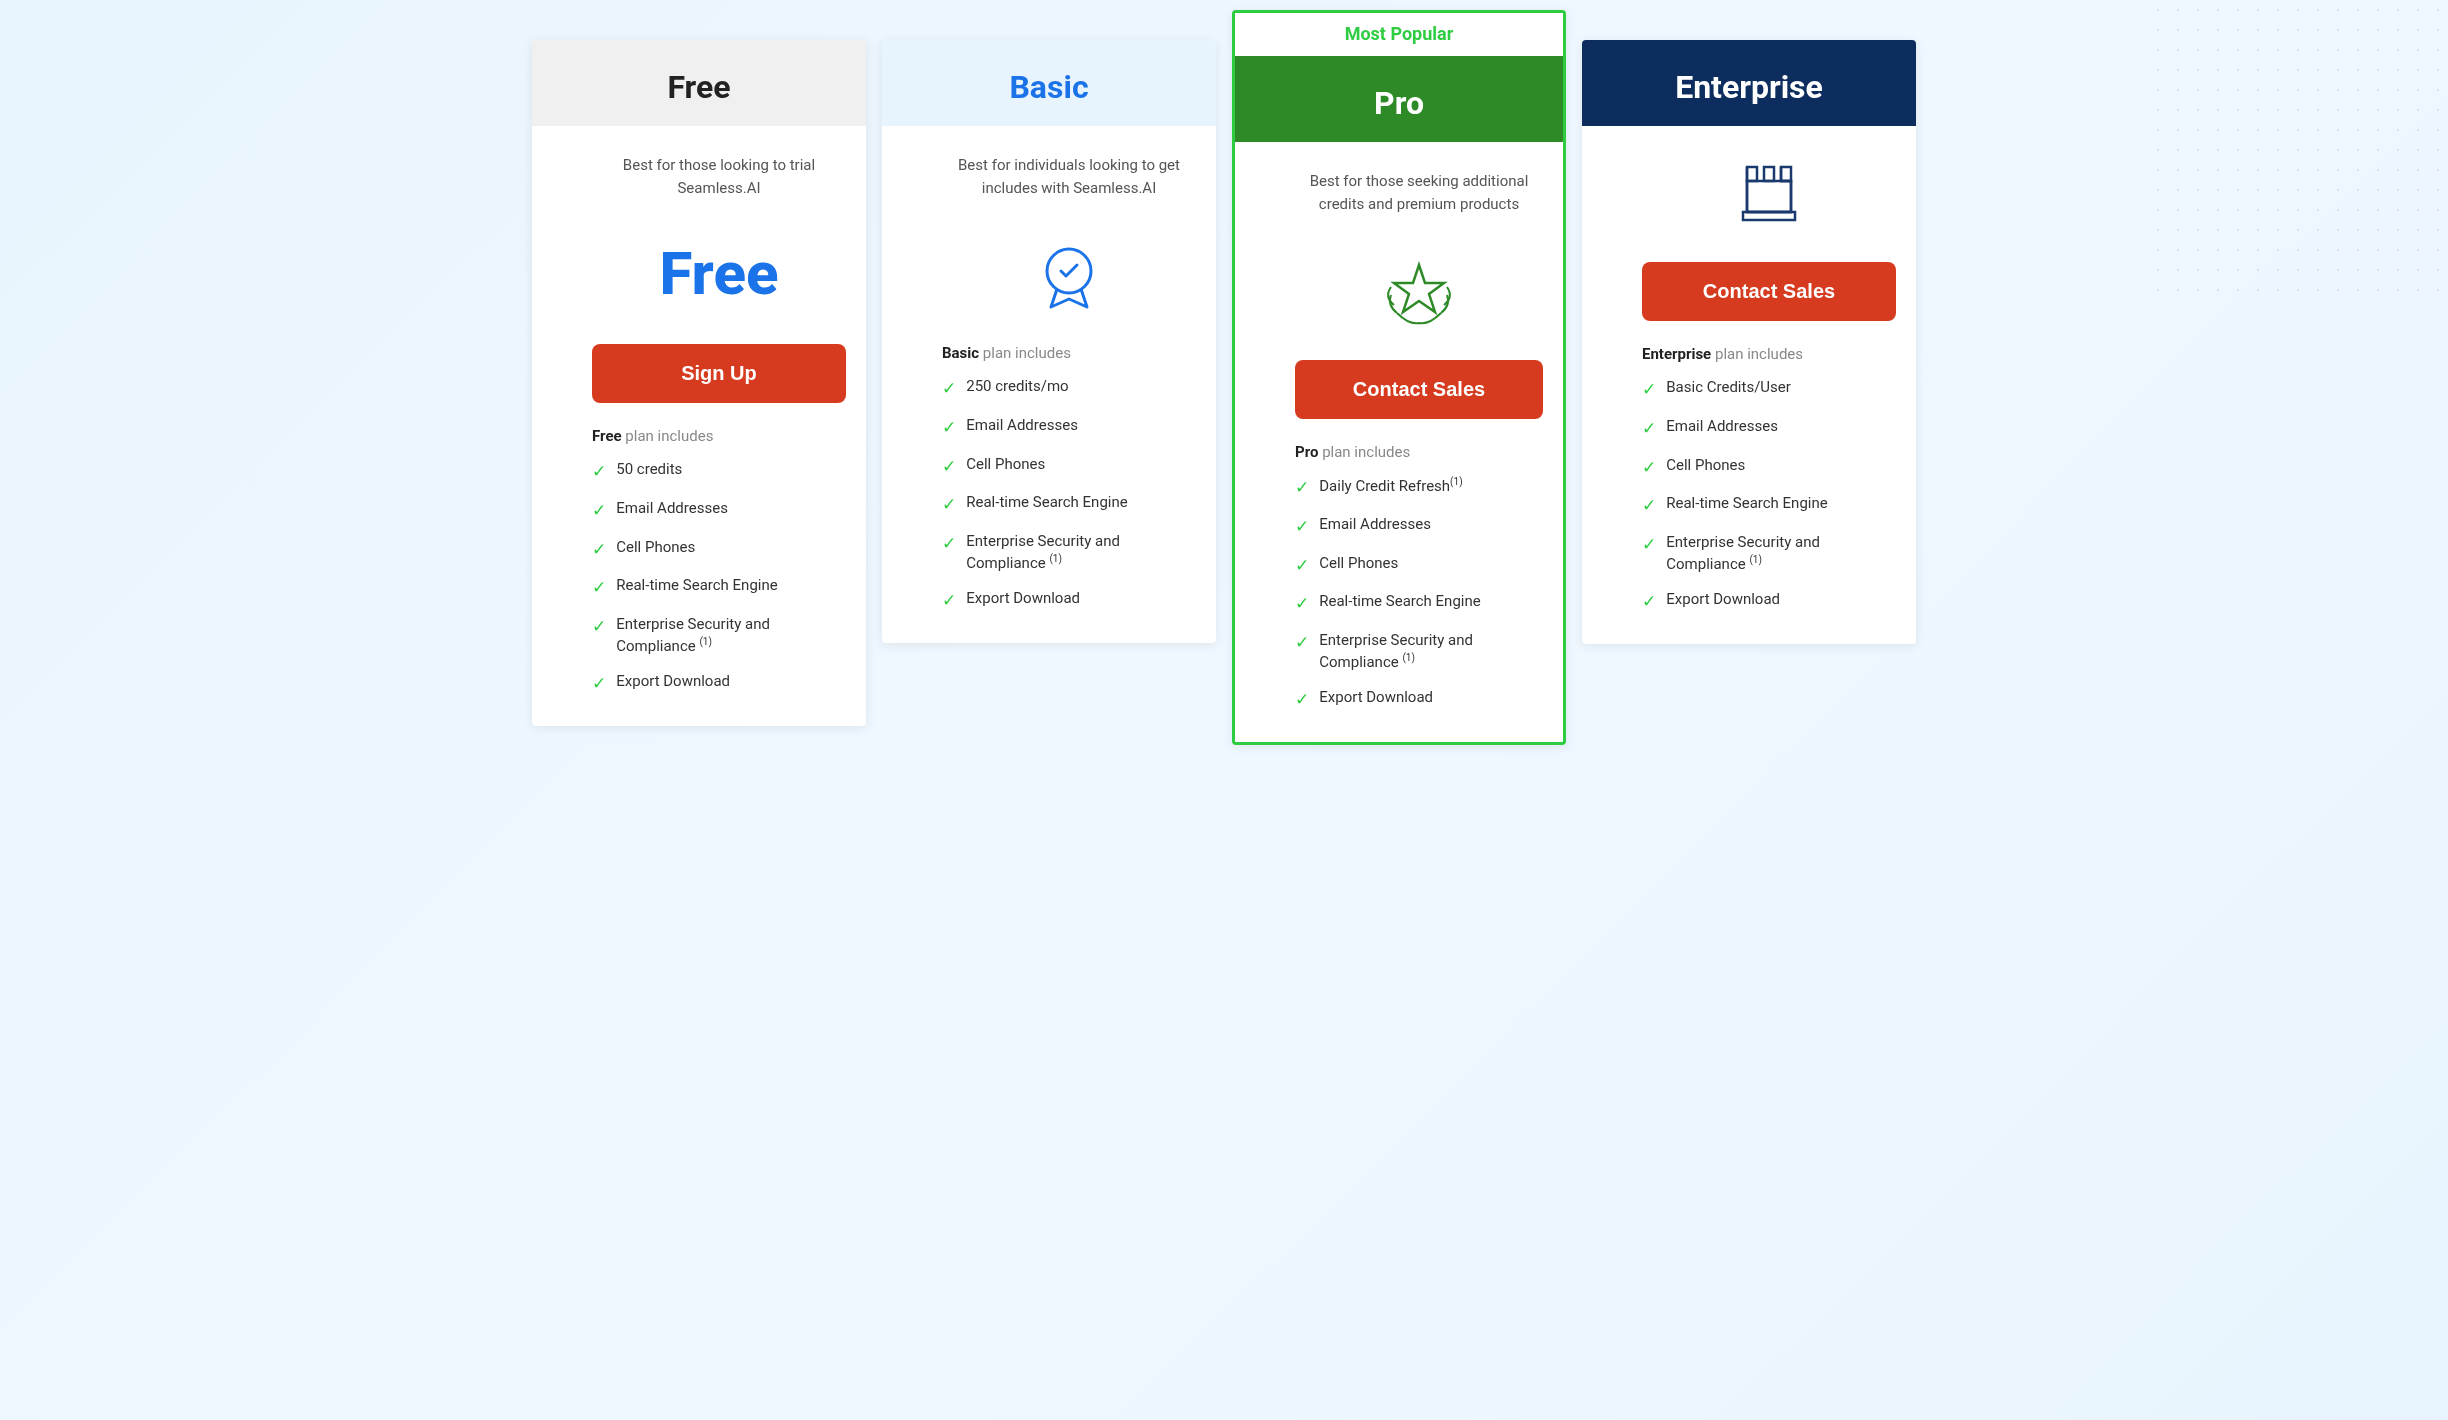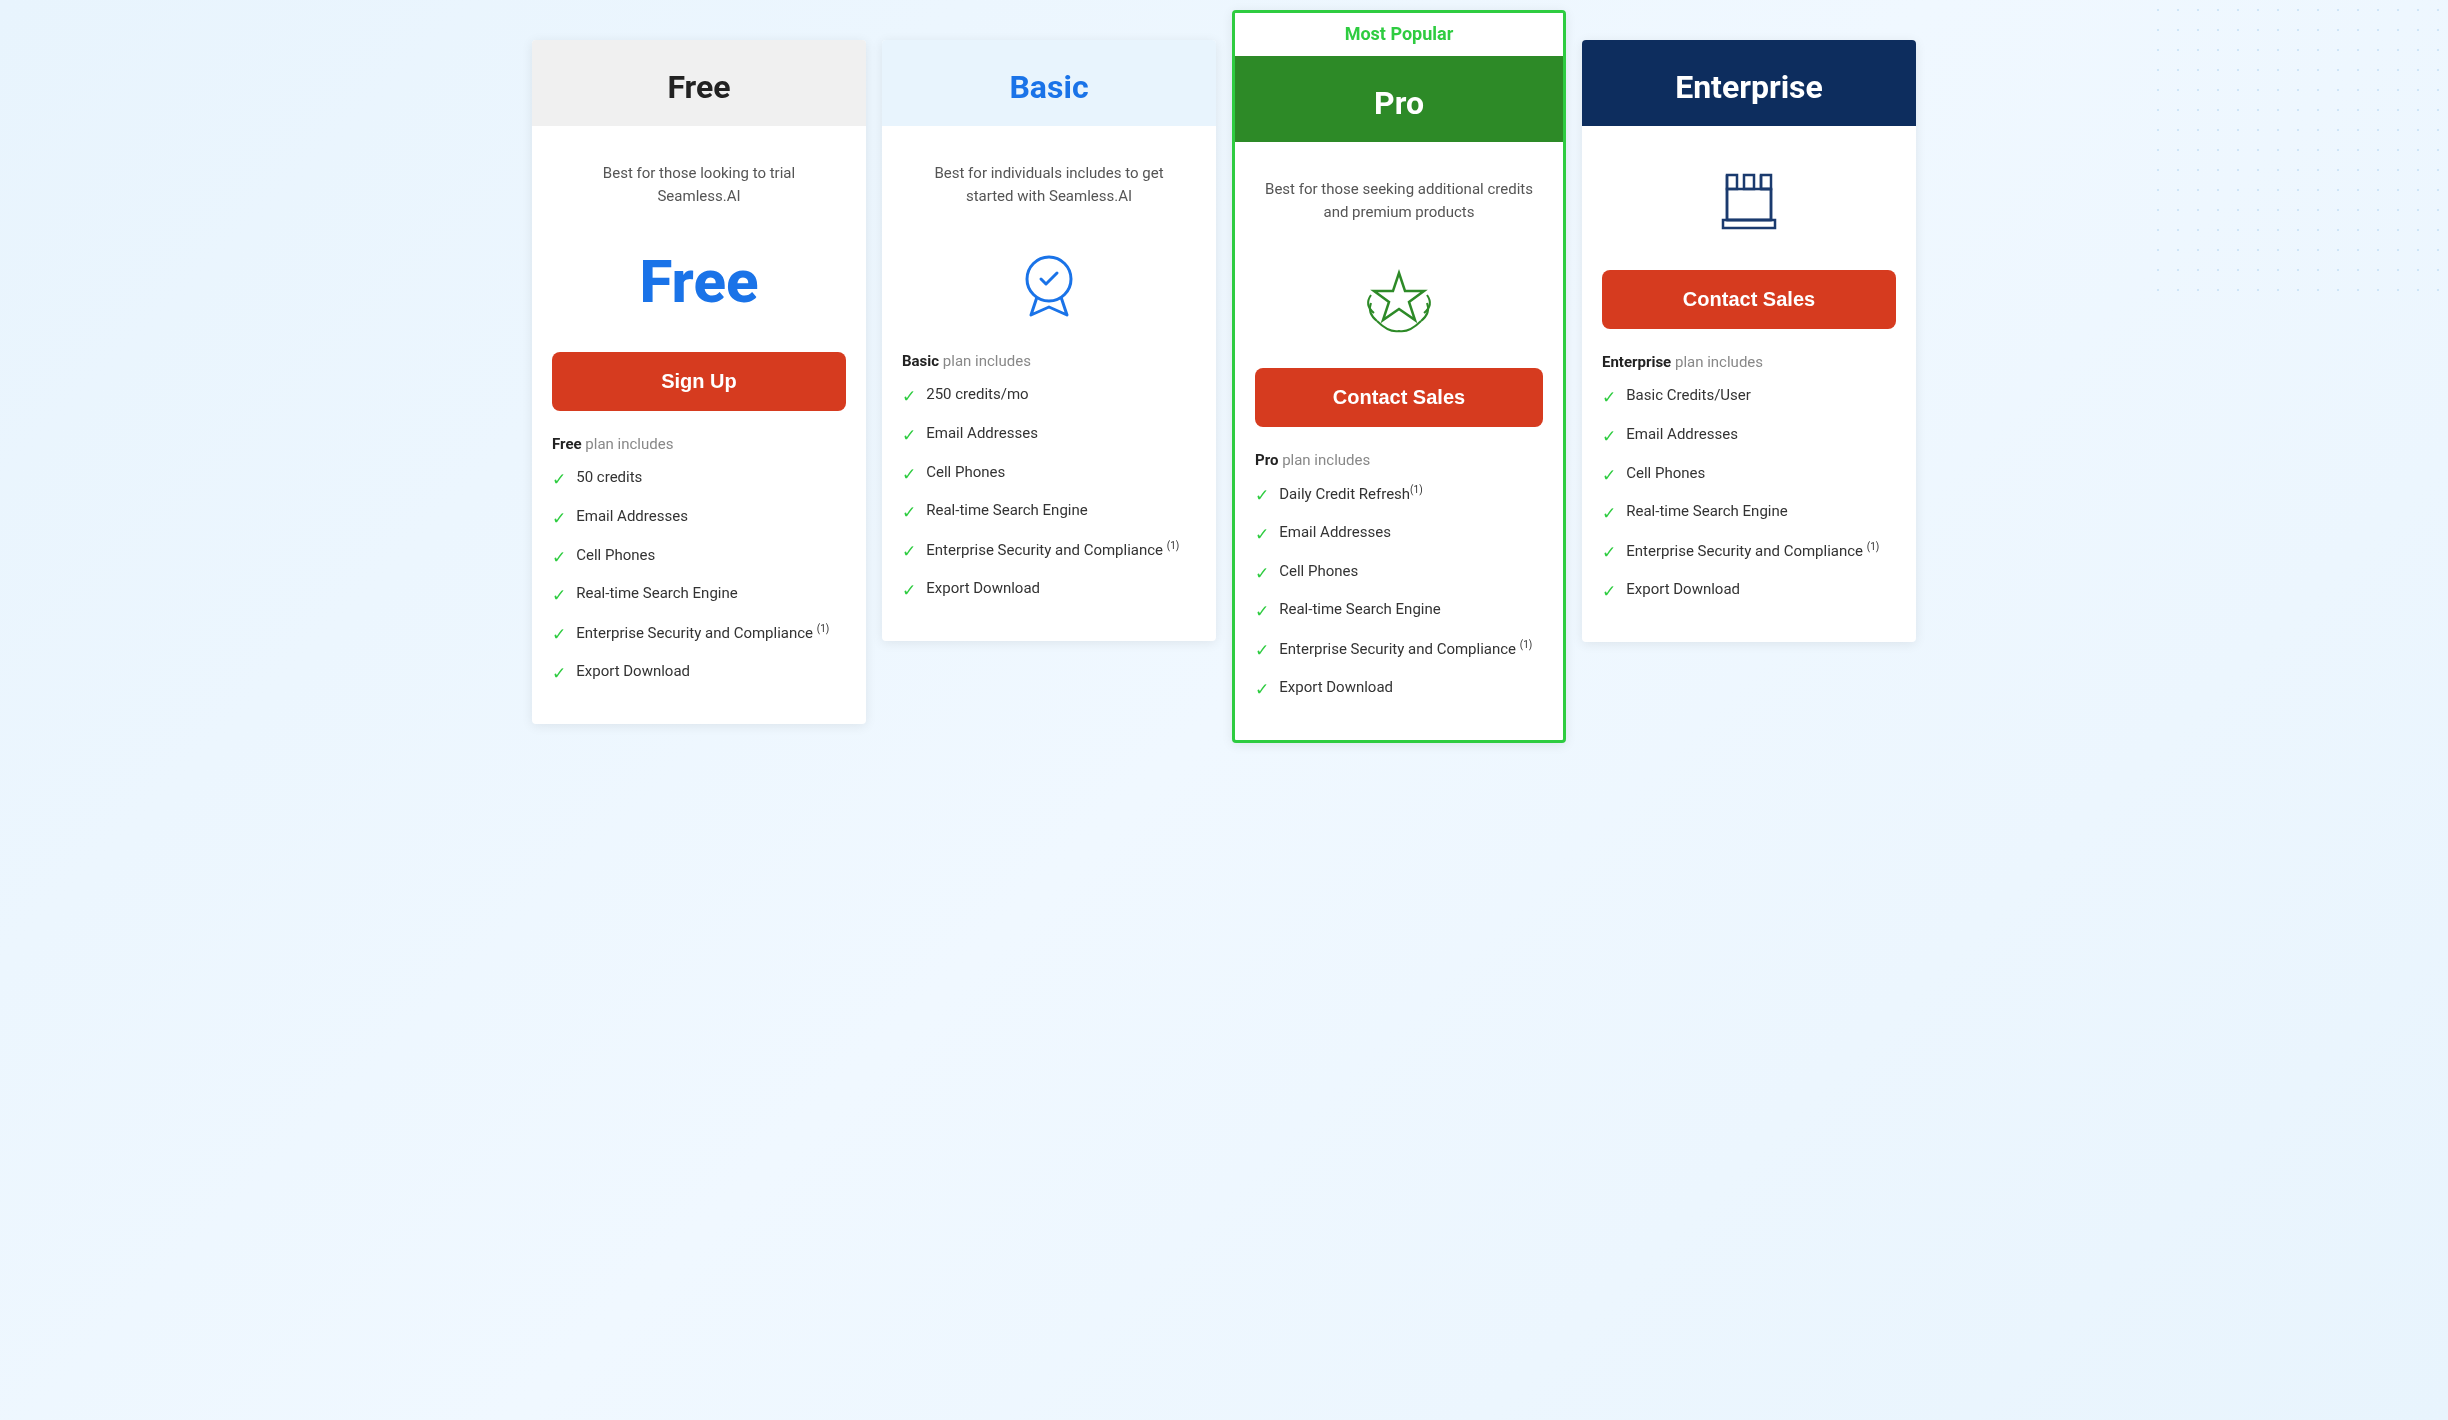--- a/index.html
+++ b/index.html
@@ -78,21 +78,22 @@
       font-size: 15px;
       color: #555;
       margin-top: 12px;
       text-align: center;
       line-height: 1.5;
       min-height: 70px;
       padding: 0 10px;
     }
 
     .plan-body {
-      padding: 24px 20px;
+      padding: 16px 20px;
+      margin-left: 40px;
     }
 
     .plan-icon {
       text-align: center;
       margin: 10px 0 20px;
       font-size: 70px;
       line-height: 1;
       min-height: 90px;
       display: flex;
       align-items: center;
@@ -225,21 +226,21 @@
         </li>
       </ul>
     </div>
   </div>
 
   <div class="plan-card">
     <div class="plan-header basic-header">
       <div class="plan-title basic-title">Basic</div>
     </div>
     <div class="plan-body">
-      <p class="plan-description">Best for individuals includes to get started with Seamless.AI</p>
+      <p class="plan-description">Best for individuals looking to get includes with Seamless.AI</p>
       <div class="plan-icon">
 
         <svg class="icon-svg" viewBox="0 0 80 80" fill="none" xmlns="http://www.w3.org/2000/svg">
           <circle cx="40" cy="32" r="22" stroke="#1a73e8" stroke-width="3" fill="none"></circle>
           <path d="M32 32 l5 5 l11-11" stroke="#1a73e8" stroke-width="3" stroke-linecap="round" stroke-linejoin="round"></path>
           <path d="M28 50 L22 68 L40 60 L58 68 L52 50" stroke="#1a73e8" stroke-width="3" fill="none" stroke-linejoin="round"></path>
         </svg>
       </div>
       <p class="plan-includes-label">
         <strong>Basic</strong> plan includes

